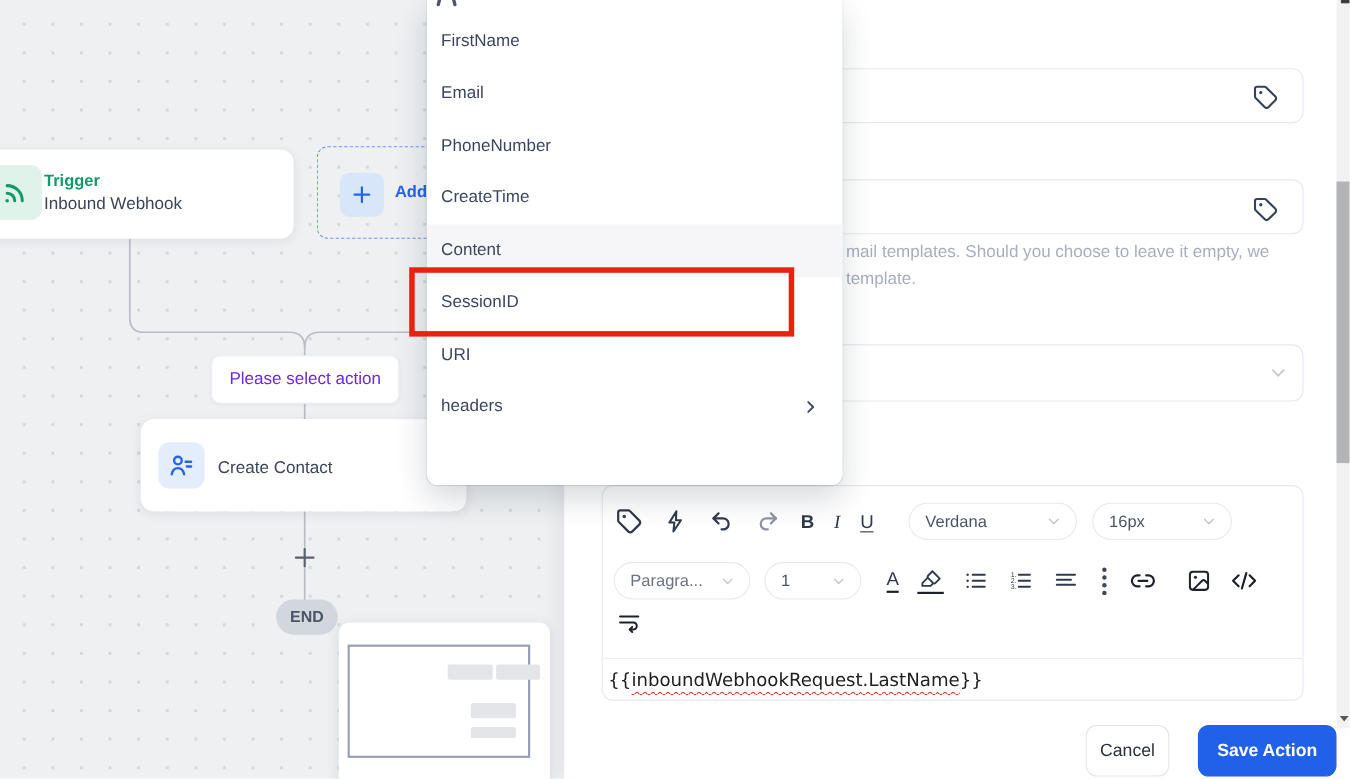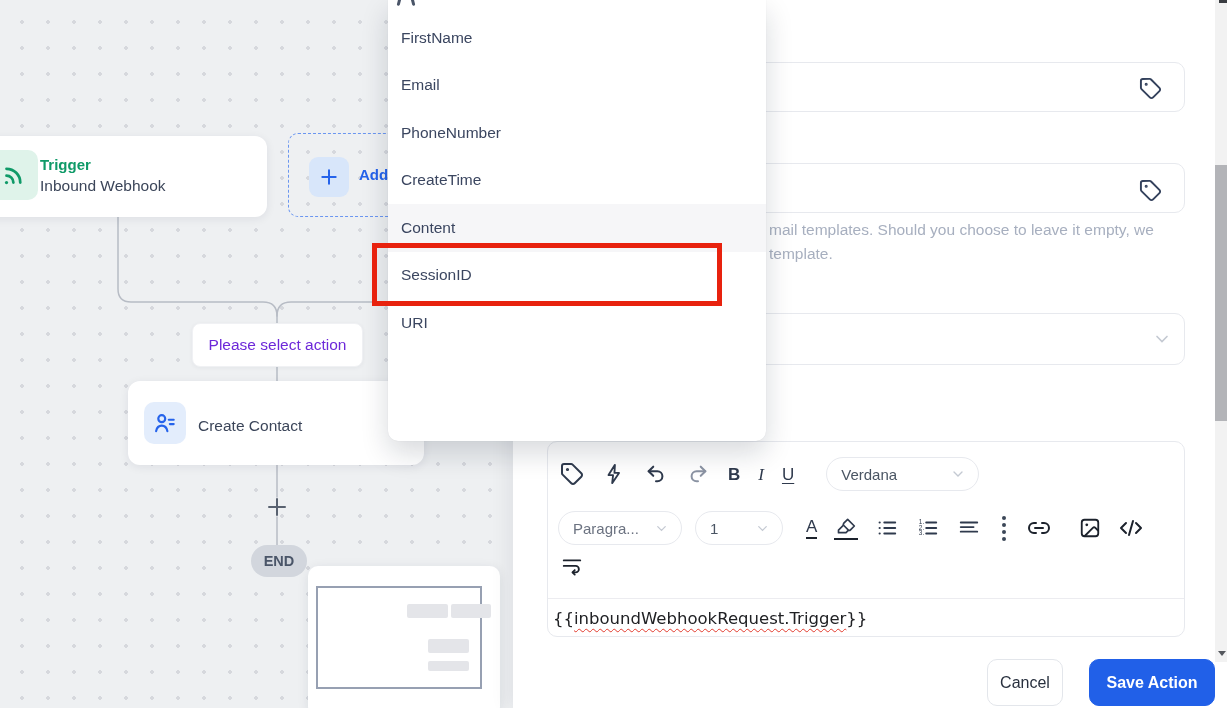--- a/index.html
+++ b/index.html
@@ -184,20 +184,26 @@
     </span>
     <span class="tb-text" style="font-weight:700;">B</span>
     <span class="tb-text" style="font-family:'Liberation Serif',serif;font-style:italic;">I</span>
     <span class="tb-text" style="text-decoration:underline;text-underline-offset:3px;">U</span>
     <div class="pill" style="width:153px;margin-left:14px;text-align:center;">
       <span>Verdana</span>
       <svg width="16" height="16" viewBox="0 0 24 24" fill="none" stroke="#c4c9d2" stroke-width="2" stroke-linecap="round">
           <polyline points="6 9 12 15 18 9"></polyline>
         </svg>
     </div>
+    <div class="pill" style="width:127px;margin-left:-4px;">
+      <span>16px</span>
+      <svg width="16" height="16" viewBox="0 0 24 24" fill="none" stroke="#c4c9d2" stroke-width="2" stroke-linecap="round">
+          <polyline points="6 9 12 15 18 9"></polyline>
+        </svg>
+    </div>
   </div>
 
   <div class="tb-row" style="left:558px;top:511px;width:600px;height:34px;gap:17px;">
     <div class="pill" style="width:124px;">
       <span style="color:#6b7280;">Paragra...</span>
       <svg width="15" height="15" viewBox="0 0 24 24" fill="none" stroke="#c4c9d2" stroke-width="2" stroke-linecap="round">
           <polyline points="6 9 12 15 18 9"></polyline>
         </svg>
     </div>
     <div class="pill" style="width:88px;margin-left:-4px;">
@@ -275,21 +281,21 @@
     <span class="tb-icon">
       <svg width="22" height="22" viewBox="0 0 24 24" fill="none" stroke="#1c222c" stroke-width="2" stroke-linecap="round" stroke-linejoin="round">
         <line x1="3" y1="7" x2="21" y2="7"></line>
         <path d="M3 13h13a3.5 3.5 0 1 1 0 7h-3"></path>
         <polyline points="15 17.5 12.5 20 15 22.5"></polyline>
       </svg>
     </span>
   </div>
 
   <div class="abs" style="left:548px;top:598px;width:636px;border-top:1px solid #ececf0;"></div>
-  <div class="abs editor-text" style="left:553px;top:609px;"><span>{{</span><span class="squiggle">inboundWebhookRequest.Trigger</span><span>}}</span></div>
+  <div class="abs editor-text" style="left:553px;top:609px;"><span>{{</span><span class="squiggle">inboundWebhookRequest.LastName</span><span>}}</span></div>
 
   <div class="abs btn btn-cancel" style="left:987px;top:659px;width:76px;height:47px;">
     <span>Cancel</span>
   </div>
   <div class="abs btn btn-save" style="left:1089px;top:659px;width:126px;height:47px;">
     <span>Save Action</span>
   </div>
 
   <div id="menu" class="abs">
 
@@ -310,20 +316,26 @@
       </div>
     <div class="menu-item hl">
       <span>Content</span>
       </div>
     <div class="menu-item">
       <span>SessionID</span>
       </div>
     <div class="menu-item">
       <span>URI</span>
       </div>
+    <div class="menu-item" style="justify-content:space-between;">
+      <span>headers</span>
+      <svg width="18" height="18" viewBox="0 0 24 24" fill="none" stroke="#3b4660" stroke-width="2.2" stroke-linecap="round" stroke-linejoin="round">
+        <polyline points="9 6 15 12 9 18"></polyline>
+      </svg>
+    </div>
   </div>
 
   <div id="red-rect" class="abs"></div>
 
   <div id="sb-track" class="abs"></div>
   <div id="sb-thumb" class="abs"></div>
   <div class="abs" style="left:1219px;top:0;width:8px;height:3px;background:#3a3d42;"></div>
   <div class="abs" style="left:1218px;top:651px;width:0;height:0;border-left:4px solid transparent;border-right:4px solid transparent;border-top:5px solid #55585e;"></div>
 
 </div>

